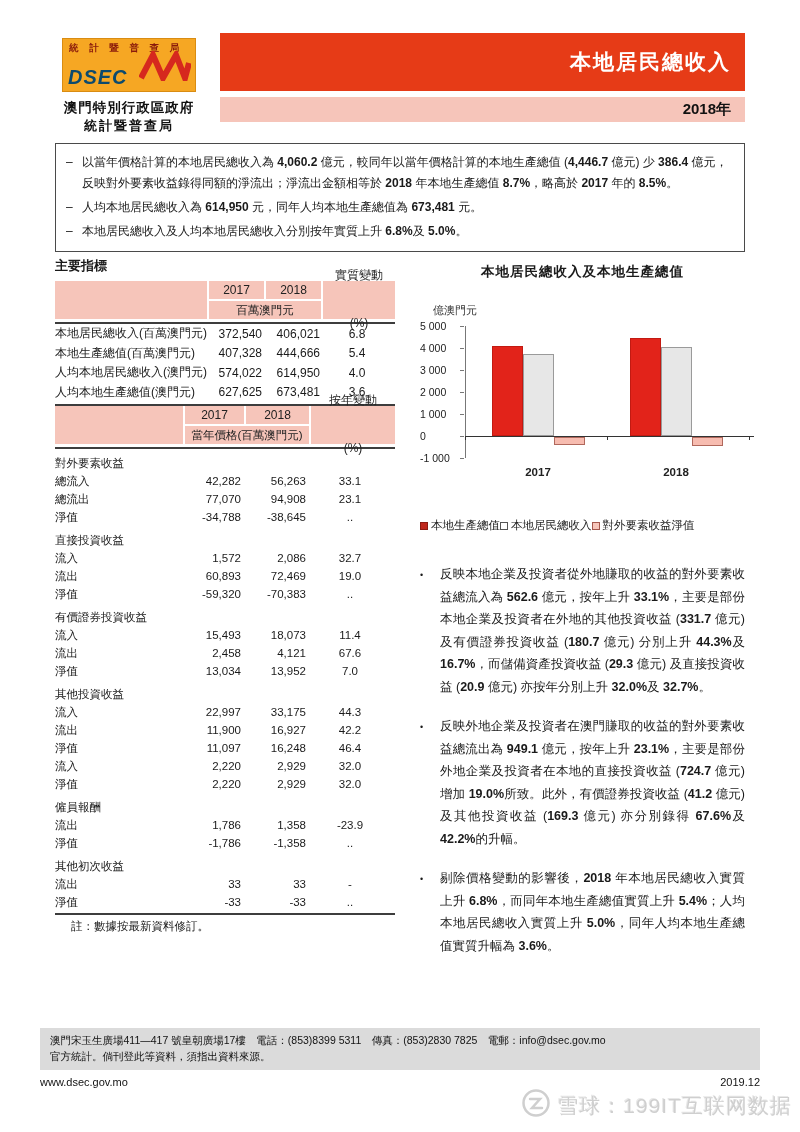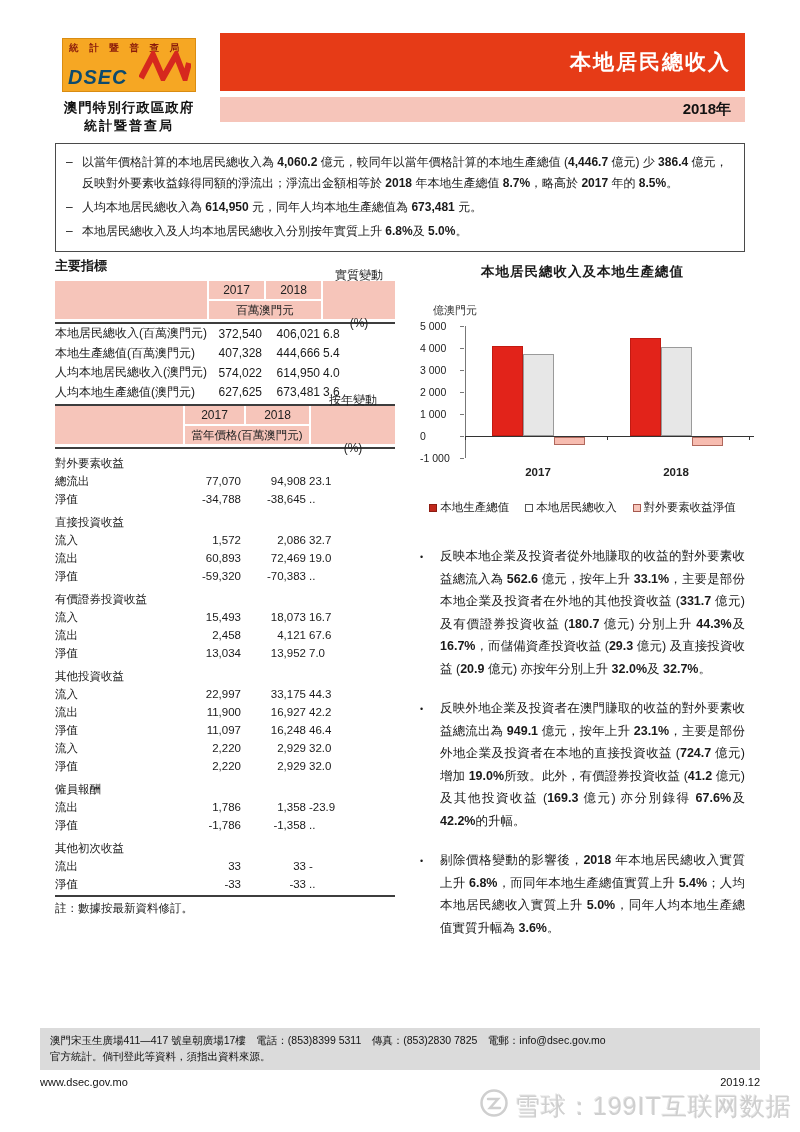--- a/index.html
+++ b/index.html
@@ -43,46 +43,46 @@
   .th.cell-y2 { grid-row:1; grid-column:3; }
   .th.cell-chg { grid-row:1/3; grid-column:4; flex-direction:column; line-height:1.3;gap:32px; }
   .th.cell-price { grid-row:2; grid-column:2/4; font-size:11.5px; }
   .rule { border-top:2px solid #3d3d3d; margin-top:3px; }
   .rule.bottom { margin-top:2px; }
 
   .trow { display:grid; align-items:center; }
   .t1 .trow { grid-template-columns:152px 58px 58px 1fr; min-height:19.5px; font-size:12px; }
   .t2 .trow { grid-template-columns:128px 61px 65px 1fr; min-height:18px; font-size:11.5px; }
   .trow .num { text-align:right; padding-right:3px; }
-  .trow .chg { text-align:left; padding-right:4px; }
+  .trow .chg { text-align:center; padding-right:4px; }
   .t2 .sec-title { min-height:18px; display:flex; align-items:center; font-size:11.5px; margin-top:5px; }
-  .tbl-note { font-size:11.5px; margin-top:4px; }
+  .tbl-note { font-size:11.5px; margin-top:4px;margin-left:16px; }
 
   
   .chart-title { font-size:13.5px; font-weight:bold; text-align:center; margin:8px 0 22px 0; letter-spacing:1px; }
   .chart-unit { font-size:11px; color:#333; margin:8px 0 8px 13px; }
   .chart-wrap { position:relative; margin-left:45px; width:285px; height:132px; }
   .y-axis-line { position:absolute; left:0; top:0; width:0; height:132px; border-left:1px solid #777; }
   .zero-line { position:absolute; left:0; right:-4px; height:0; border-top:1.5px solid #333; }
   .ytick { position:absolute; width:4px; left:-5px; border-top:1px solid #777; }
   .ylab { position:absolute; left:-45px; width:40px; text-align:left; font-size:10.5px; color:#222; }
   .xtick { position:absolute; width:0; height:4px; border-left:1px solid #333; }
   .bar { position:absolute; }
   .xlab { position:absolute; top:140px; width:60px; text-align:center; font-size:11.5px; font-weight:bold; color:#222; }
-  .chart-legend { display:flex; justify-content:center; gap:16px; margin-top:42px; }
+  .chart-legend { display:flex; gap:0; margin-top:60px; }
   .lg-item { display:flex; align-items:center; font-size:11.5px; color:#222; }
   .lg-swatch { width:8px; height:8px; margin-right:3px; flex:0 0 8px; }
   .analysis-list { margin-top:30px; }
   .a-item { display:flex; font-size:12.5px; line-height:1.8; text-align:justify; margin-bottom:17px; }
   .a-item .dot { width:20px; flex:0 0 20px; font-size:9px; padding-top:4px; text-align:left; }
 
   
   .gray-box { position:absolute; left:40px; top:1028px; width:720px; background:#dbdbdb; padding:4px 10px 5px 10px; font-size:10.5px; line-height:1.55; color:#111; }
   .foot-row { position:absolute; left:40px; top:1076px; width:720px; display:flex; justify-content:space-between; font-size:11px; color:#111; }
-  .watermark { position:absolute; right:8px; top:1088px; display:flex; align-items:center; gap:6px; color:#cfcfcf; font-size:25px; letter-spacing:1px; text-shadow:1px 1px 0 #ffffff, -1px -1px 0 #e8e8e8; }
+  .watermark { position:absolute; right:8px; top:1088px; display:flex; align-items:center; gap:6px; color:#cfcfcf; font-size:21px; letter-spacing:1px; text-shadow:1px 1px 0 #ffffff, -1px -1px 0 #e8e8e8; }
 </style>
 </head>
 <body>
 
 <div class="page">
 
   <div class="logo-block">
     <div class="logo-box">
       <div class="logo-bureau">統 計 暨 普 查 局</div>
       <span class="logo-zigzag">
@@ -174,20 +174,26 @@
           <div class="th cell-chg">
             <span>按年變動</span>
             <span>(%)</span>
           </div>
           <div class="th cell-price">當年價格(百萬澳門元)</div>
         </div>
         <div class="rule"></div>
         <div id="components-body">
             <div class="sec-title">對外要素收益</div>
             <div class="trow">
+              <div class="lab">總流入</div>
+              <div class="num">42,282</div>
+              <div class="num">56,263</div>
+              <div class="chg">33.1</div>
+            </div>
+            <div class="trow">
               <div class="lab">總流出</div>
               <div class="num">77,070</div>
               <div class="num">94,908</div>
               <div class="chg">23.1</div>
             </div>
             <div class="trow">
               <div class="lab">淨值</div>
               <div class="num">-34,788</div>
               <div class="num">-38,645</div>
               <div class="chg">..</div>
@@ -209,21 +215,21 @@
               <div class="lab">淨值</div>
               <div class="num">-59,320</div>
               <div class="num">-70,383</div>
               <div class="chg">..</div>
             </div>
             <div class="sec-title">有價證券投資收益</div>
             <div class="trow">
               <div class="lab">流入</div>
               <div class="num">15,493</div>
               <div class="num">18,073</div>
-              <div class="chg">16.7</div>
+              <div class="chg">11.4</div>
             </div>
             <div class="trow">
               <div class="lab">流出</div>
               <div class="num">2,458</div>
               <div class="num">4,121</div>
               <div class="chg">67.6</div>
             </div>
             <div class="trow">
               <div class="lab">淨值</div>
               <div class="num">13,034</div>

